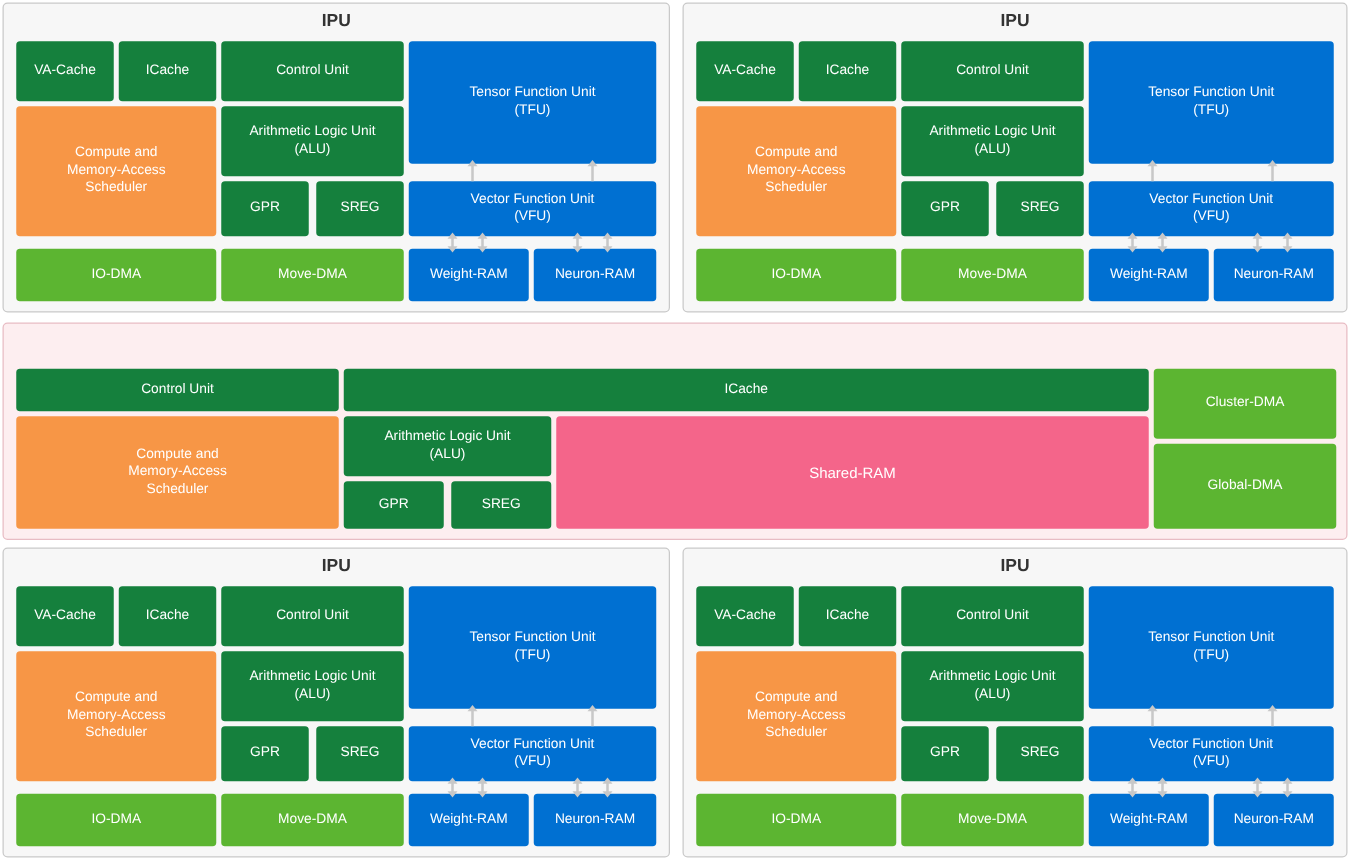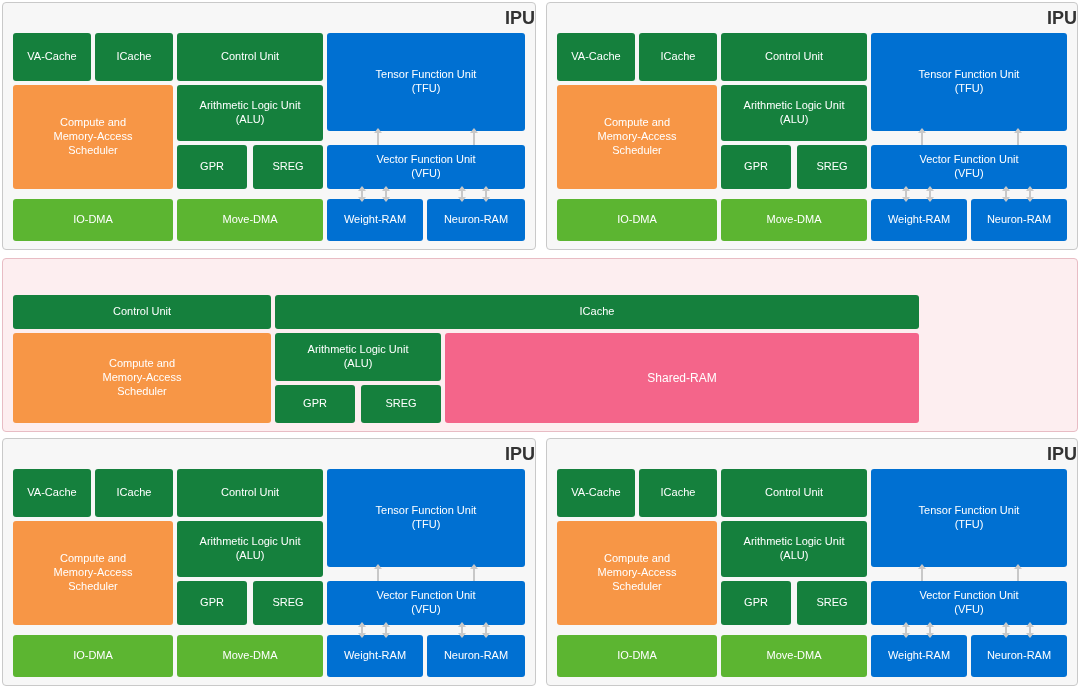--- a/index.html
+++ b/index.html
@@ -46,22 +46,22 @@
     box-sizing: border-box;
     background: #f7f7f7;
     border: 1px solid #c9c9c9;
     border-radius: 4px;
   }
   .panel-title {
     position: absolute;
     top: 5px;
     left: 0;
     width: 100%;
-    text-align: right;
-    font-size: 18px;
+    text-align: center;
+    font-size: 14px;
     font-weight: bold;
     color: #333333;
   }
 
   
   .mpu-panel {
     position: absolute;
     box-sizing: border-box;
     background: #fdeef0;
     border: 1px solid #e8bcc4;
@@ -198,20 +198,22 @@
     <div class="arrow-down" style="left:455px; top:194px;"></div>
     <div class="conn" style="left:482px; top:186px; width:2px; height:10px;"></div>
     <div class="arrow-up" style="left:479px; top:183px;"></div>
     <div class="arrow-down" style="left:479px; top:194px;"></div>
   </div>
 
   <div class="mpu-panel" style="left:2px; top:258px; width:1076px; height:174px;">
 
     <div class="blk gray" style="left:10px; top:36px; width:258px; height:34px;">Control Unit</div>
     <div class="blk gray" style="left:272px; top:36px; width:644px; height:34px;">ICache</div>
+    <div class="blk green" style="left:920px; top:36px; width:146px; height:56px;">Cluster-DMA</div>
+    <div class="blk green" style="left:920px; top:96px; width:146px; height:68px;">Global-DMA</div>
 
     <div class="blk orange two-line" style="left:10px; top:74px; width:258px; height:90px;">Compute and
 Memory-Access
 Scheduler</div>
     <div class="blk gray two-line" style="left:272px; top:74px; width:166px; height:48px;">Arithmetic Logic Unit
 (ALU)</div>
     <div class="blk gray" style="left:272px; top:126px; width:80px; height:38px;">GPR</div>
     <div class="blk gray" style="left:358px; top:126px; width:80px; height:38px;">SREG</div>
     <div class="blk" style="left:442px; top:74px; width:474px; height:90px; background:#f4658a; font-size:12px;">Shared-RAM</div>
   </div>

